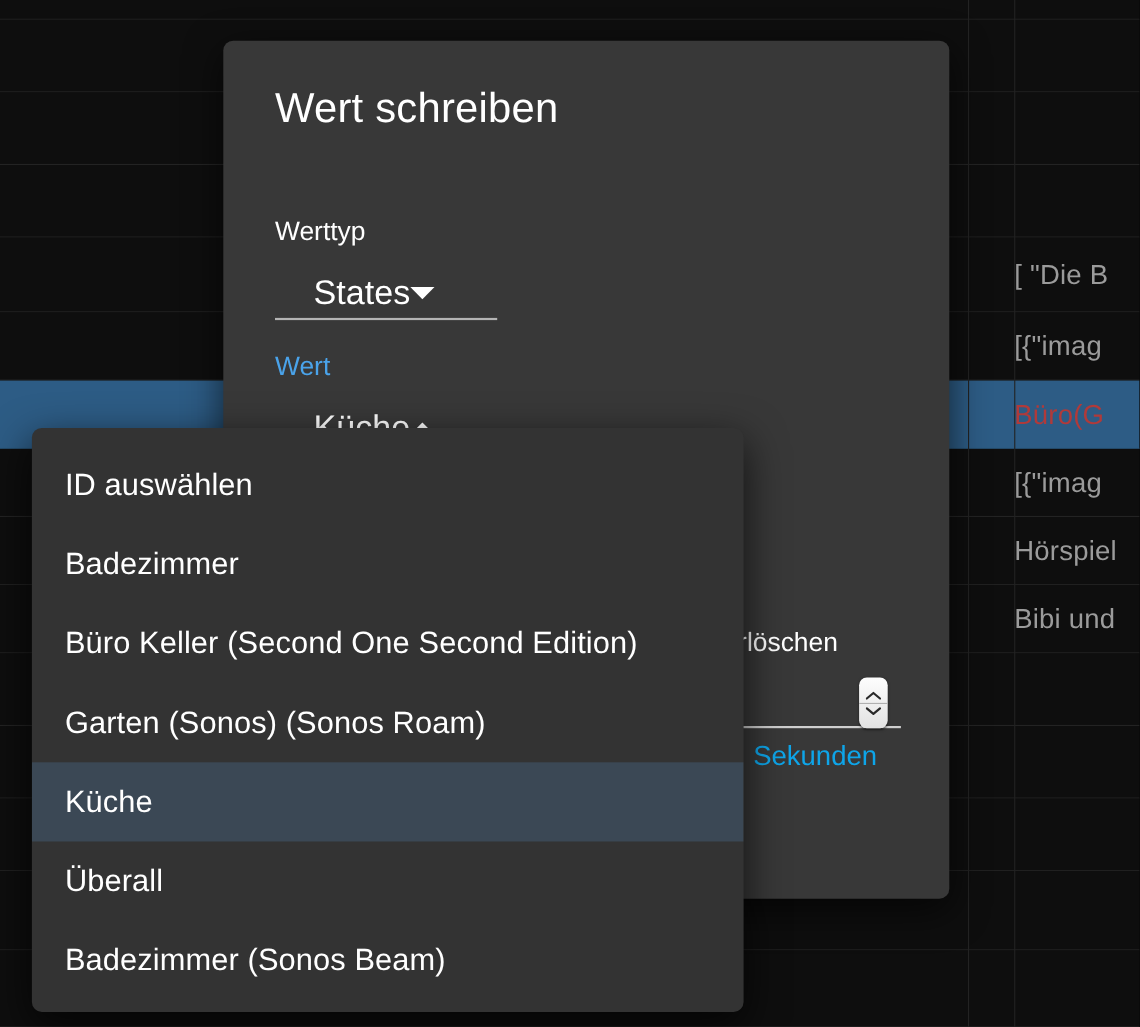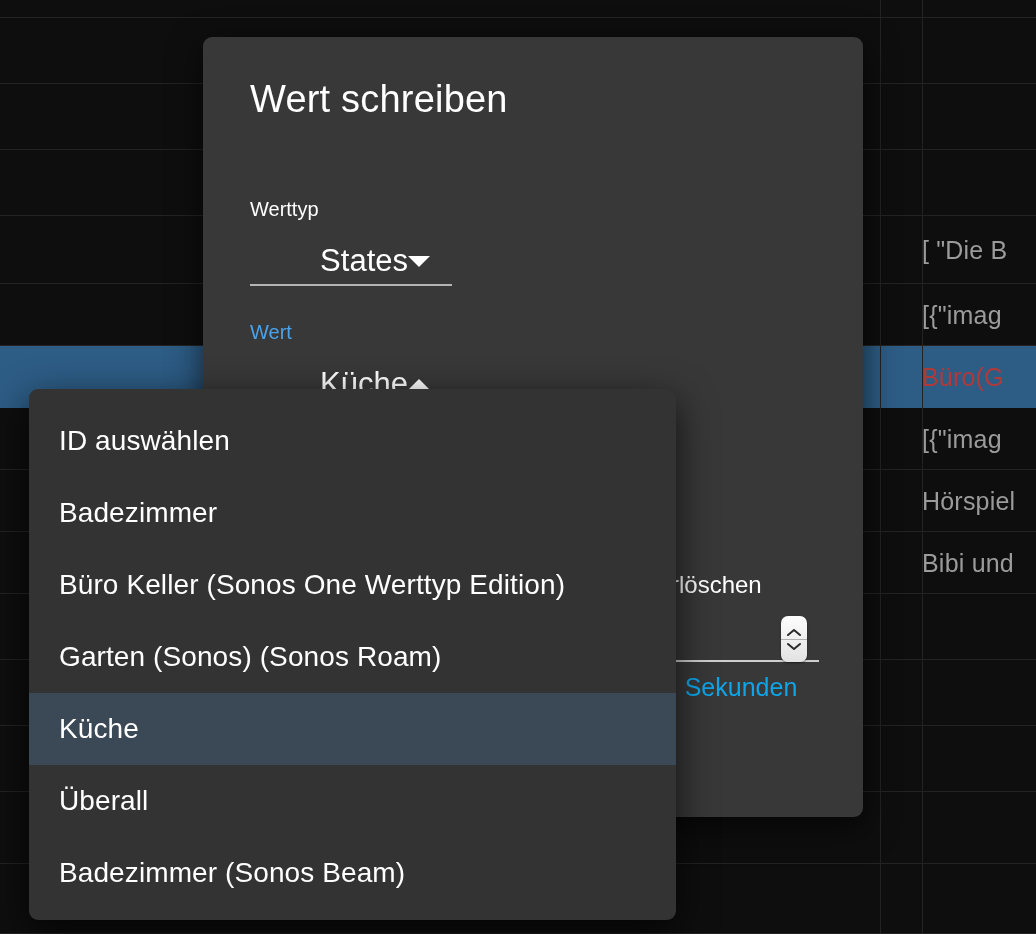--- a/index.html
+++ b/index.html
@@ -79,33 +79,33 @@
     font-weight: 400;
     letter-spacing: 0.2px;
   }
 
   .field {
     position: absolute;
     left: 47px;
     width: 202px;
   }
   .field-label {
-    font-size: 20px;
+    font-size: 24px;
     line-height: 1.2;
     color: #ffffff;
     display: block;
   }
   .field-label.accent {
     color: #4aa3ea;
   }
   .field-control {
     position: relative;
     display: flex;
     align-items: flex-end;
-    justify-content: flex-end;
+    justify-content: center;
     height: 44px;
     margin-top: 11px;
   }
   .field-value {
     font-size: 31px;
     line-height: 1;
     color: #ffffff;
     white-space: nowrap;
   }
   .field-underline {
@@ -313,21 +313,21 @@
       <div class="seconds-underline"></div>
       <div class="seconds-caption">Sekunden</div>
     </div>
 
   </div>
 
   <div class="dropdown">
     <div id="dropdown-items">
         <div class="dropdown-item">ID auswählen</div>
         <div class="dropdown-item">Badezimmer</div>
-        <div class="dropdown-item">Büro Keller (Sonos One Werttyp Edition)</div>
+        <div class="dropdown-item">Büro Keller (Second One Second Edition)</div>
         <div class="dropdown-item">Garten (Sonos) (Sonos Roam)</div>
         <div class="dropdown-item active">Küche</div>
         <div class="dropdown-item">Überall</div>
         <div class="dropdown-item">Badezimmer (Sonos Beam)</div>
       </div>
   </div>
 
 </div>
 
 </body></html>

